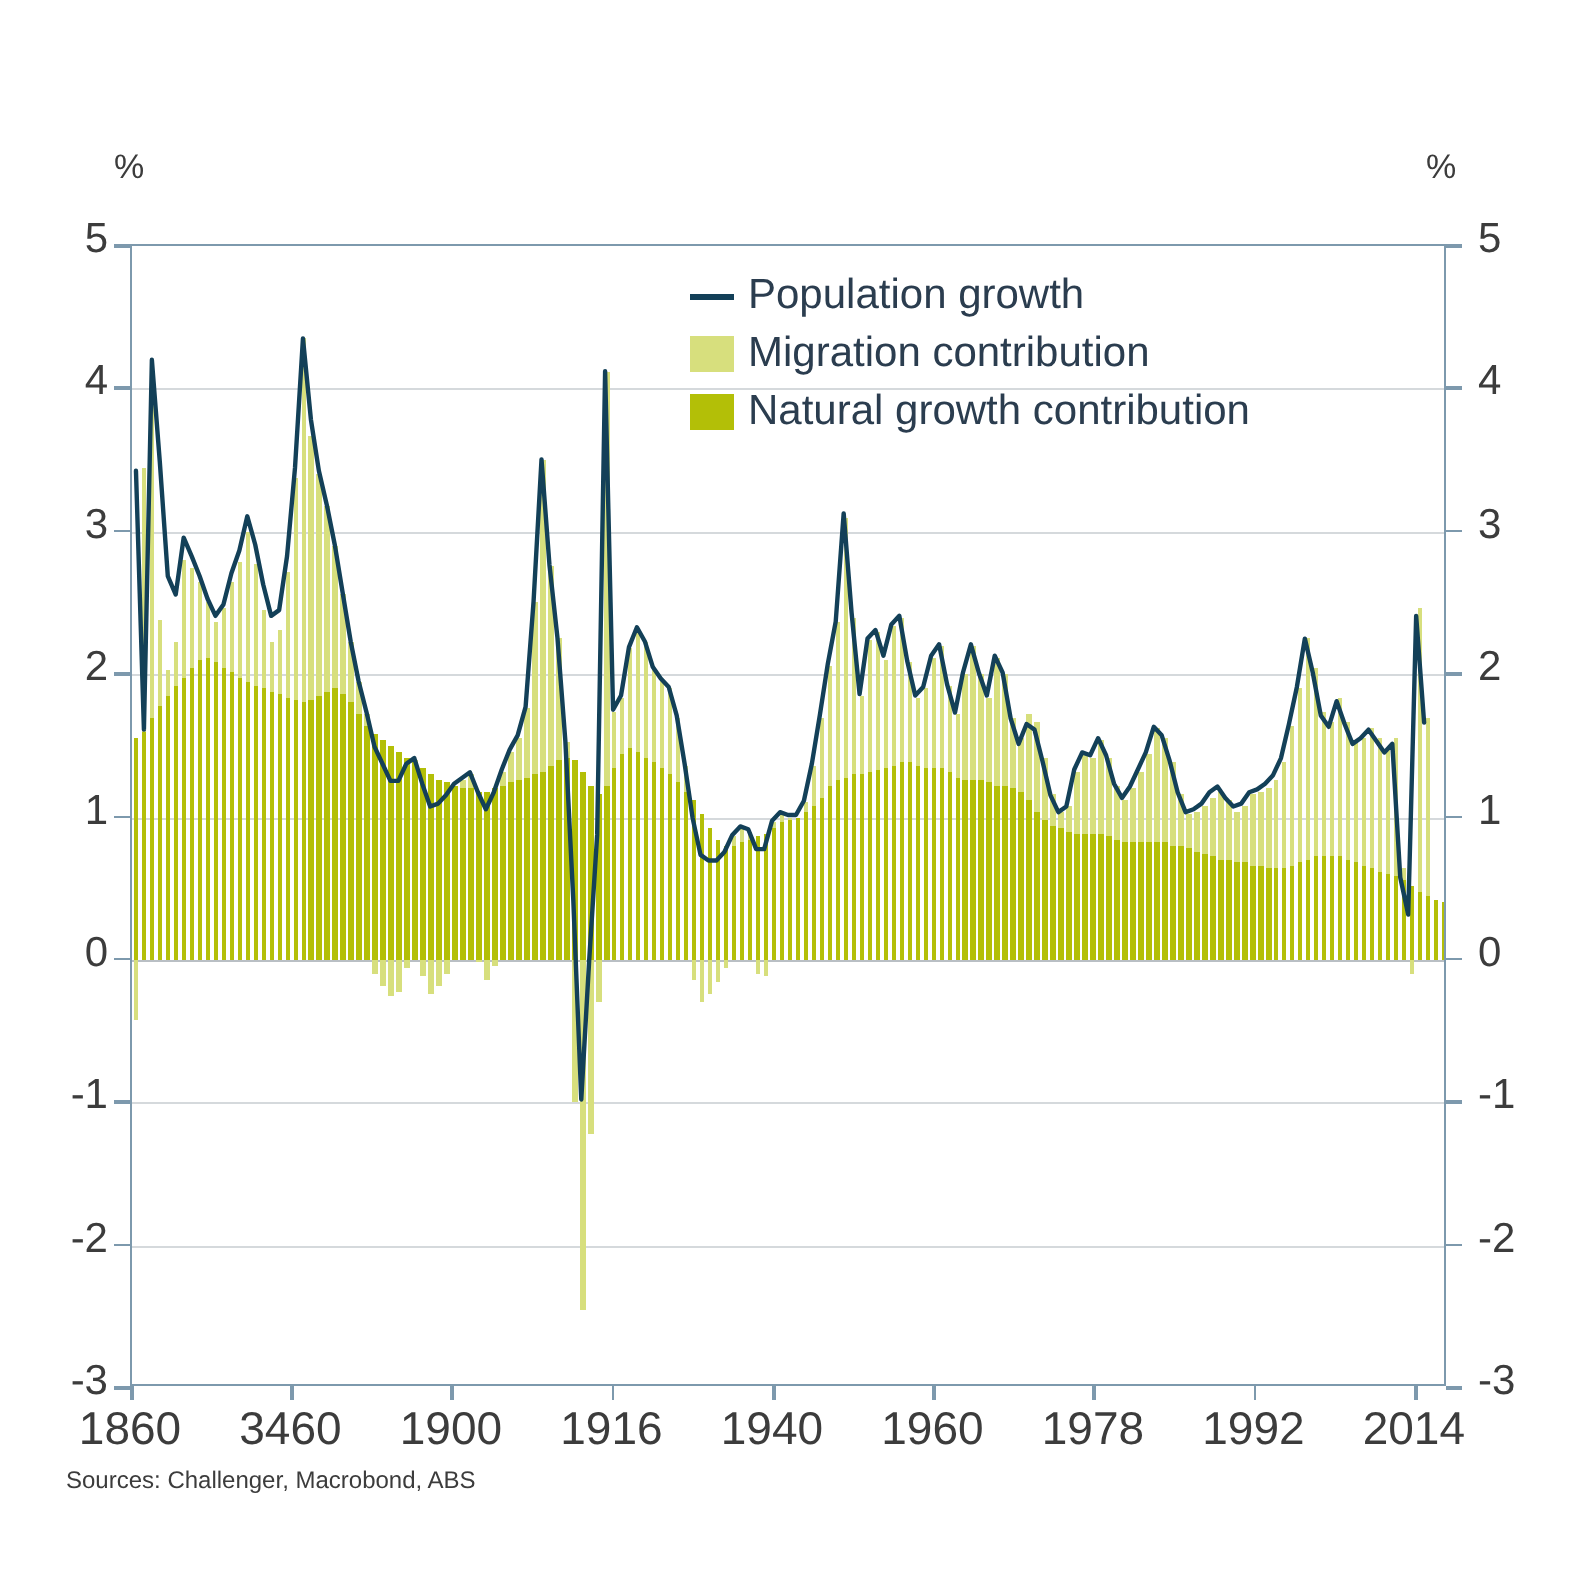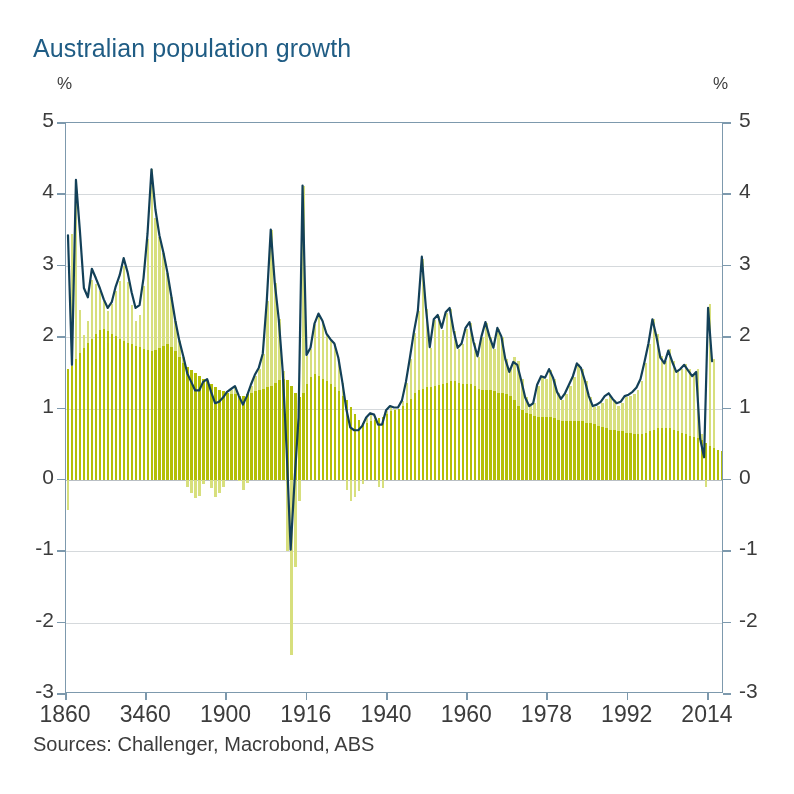--- a/index.html
+++ b/index.html
@@ -61,29 +61,28 @@
   .legend-key{width:22px;height:18px;margin-right:7px;flex:none;position:relative;}
   .legend-key.line-key{height:18px;}
   .legend-key.line-key::after{
     content:"";position:absolute;left:0;top:8px;width:22px;height:3px;
     background:#134058;
   }
   .legend-label{font-size:21px;color:#2b3d4f;white-space:nowrap;}
 
   .sources{
     position:absolute;left:33px;top:733px;
-    font-size:20px;color:#3c3c3c;white-space:nowrap;
+    font-size:12px;color:#3c3c3c;white-space:nowrap;
   }
 </style>
 </head>
 <body>
 
 <div id="page">
 
-  <div class="chart-title" style="color: rgb(31, 92, 132);">Australian population growth</div>
 
   <div class="unit-left">%</div>
   <div class="unit-right">%</div>
 
   <div id="plot">
     <div id="gridlayer">
         <div class="gridline" style="top: 71.375px;"></div>
         <div class="gridline" style="top: 142.75px;"></div>
         <div class="gridline" style="top: 214.125px;"></div>
         <div class="gridline" style="top: 285.5px;"></div>
@@ -812,15 +811,29 @@
       <div class="xtick" style="left: 426.22px; top: 701px;">1960</div>
       <div class="xtickmark" style="left: 466.22px; top: 693px; background: rgb(125, 153, 173);"></div>
       <div class="xtick" style="left: 506.463px; top: 701px;">1978</div>
       <div class="xtickmark" style="left: 546.463px; top: 693px; background: rgb(125, 153, 173);"></div>
       <div class="xtick" style="left: 586.707px; top: 701px;">1992</div>
       <div class="xtickmark" style="left: 626.707px; top: 693px; background: rgb(125, 153, 173);"></div>
       <div class="xtick" style="left: 666.951px; top: 701px;">2014</div>
       <div class="xtickmark" style="left: 706.951px; top: 693px; background: rgb(125, 153, 173);"></div>
     </div>
 
+  <div id="legend">
+    <div class="legend-row">
+      <span class="legend-key line-key"></span>
+      <span class="legend-label">Population growth</span>
+    </div>
+    <div class="legend-row">
+      <span class="legend-key" style="background: rgb(215, 223, 125);"></span>
+      <span class="legend-label">Migration contribution</span>
+    </div>
+    <div class="legend-row">
+      <span class="legend-key" style="background: rgb(179, 191, 7);"></span>
+      <span class="legend-label">Natural growth contribution</span>
+    </div>
+  </div>
 
   <div class="sources">Sources: Challenger, Macrobond, ABS</div>
 </div>
 
 </body></html>

